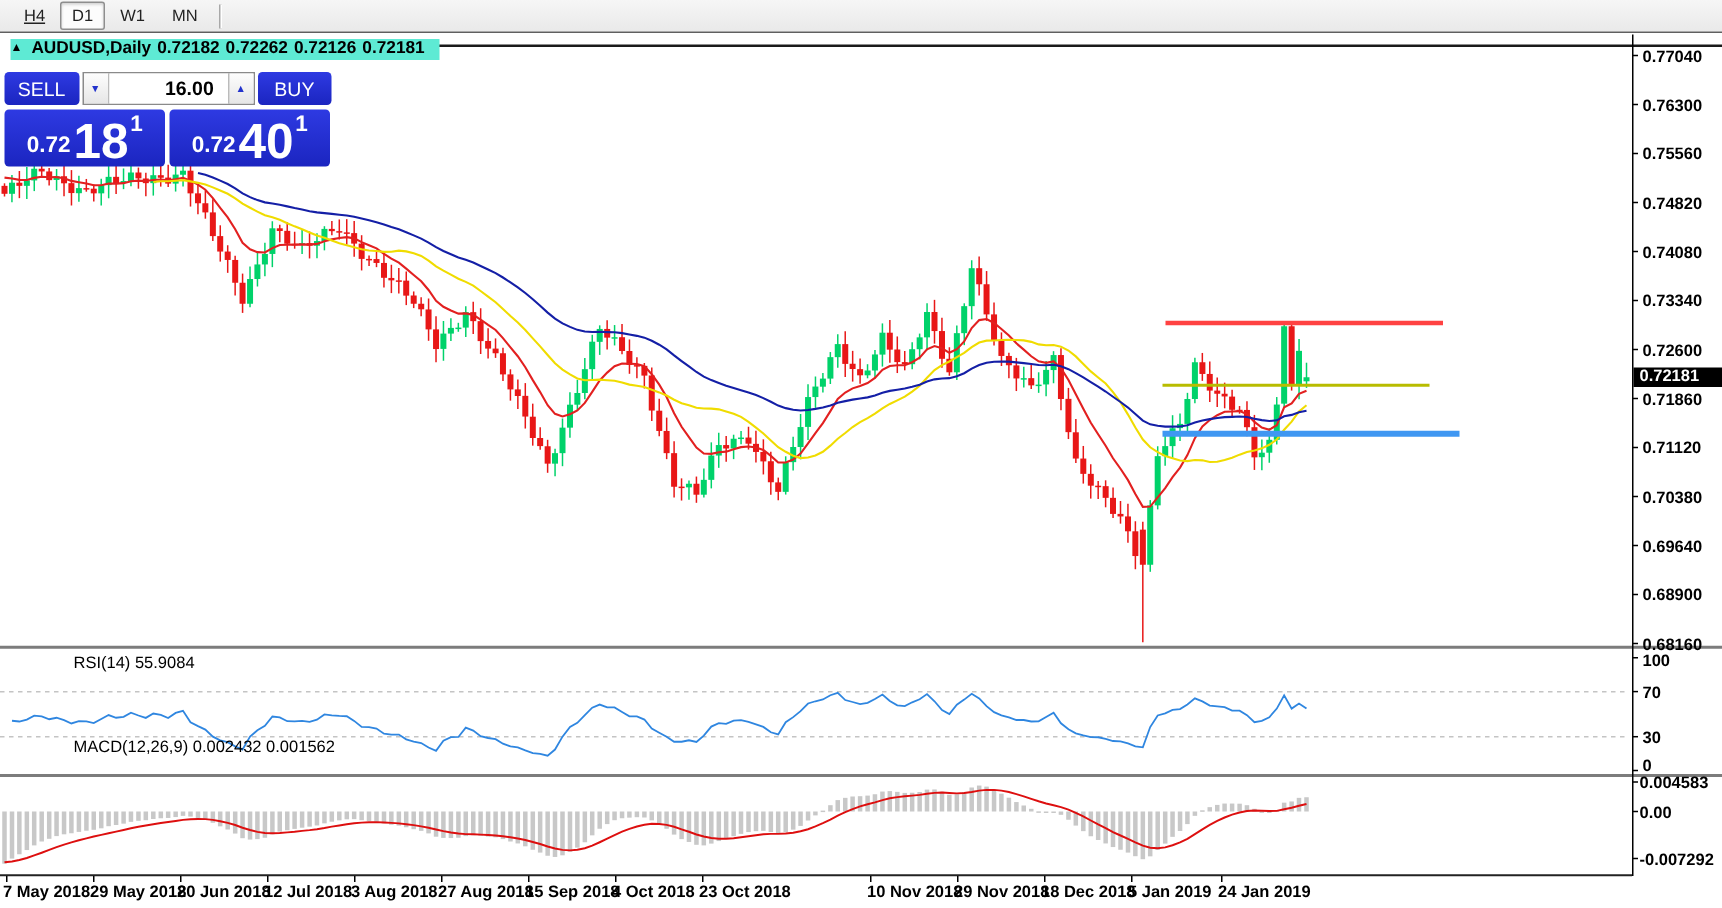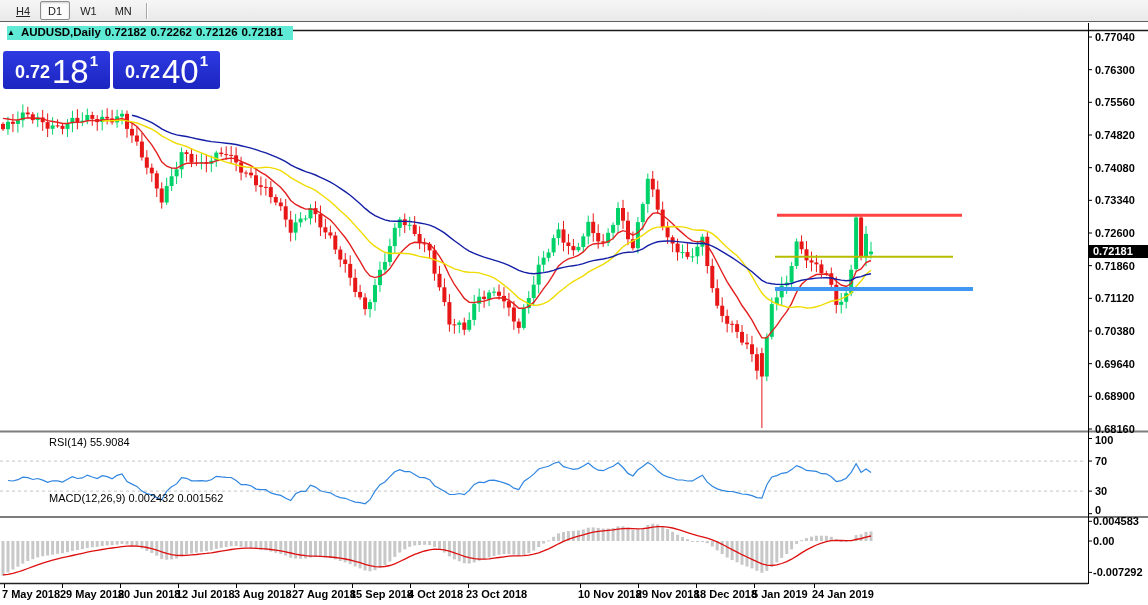--- a/index.html
+++ b/index.html
@@ -35,22 +35,22 @@
             background:linear-gradient(180deg,#fdfdfd,#e6e6e6);color:#2333cc;font-size:7px;
             cursor:pointer;}
   .spin-btn.dn{border-right:1px solid #bbb;}
   .spin-btn.up{border-left:1px solid #bbb;}
   .vol{width:70px;height:20px;line-height:20px;text-align:right;padding-right:9px;
        font-size:13px;font-weight:700;color:#000;background:#fff;}
   .row2{display:flex;margin-top:3px;}
   .pbox{width:107px;height:38px;display:flex;align-items:flex-end;justify-content:center;
         padding-bottom:4px;box-sizing:border-box;}
   .pbox.first{margin-right:3px;}
-  .p-small{font-size:18px;font-weight:700;margin:0 2px 2px 0;}
-  .p-big{font-size:33px;font-weight:400;line-height:27px;}
+  .p-small{font-size:15px;font-weight:700;margin:0 2px 2px 0;}
+  .p-big{font-size:33px;font-weight:700;line-height:27px;}
   .p-sup{font-size:15px;font-weight:700;align-self:flex-start;margin:1px 0 0 1px;}
   
   .ind-label{position:absolute;left:7px;z-index:3;font-size:11px;color:#000;background:transparent;padding-left:42px;}
   .rsi-label{top:436px;}
   .macd-label{top:492px;}
   
   .price-tag{position:absolute;left:1089px;top:245px;width:58px;height:13px;background:#000;
              color:#fff;font-size:11px;font-weight:700;line-height:13px;padding-left:4px;z-index:4;}
 </style>
 </head>
@@ -684,20 +684,29 @@
   <div class="tf-btn">W1</div>
   <div class="tf-btn">MN</div>
   <div class="tb-sep"></div>
 </div>
 
 <div class="ohlc">
   <span class="tri">▲</span><span>AUDUSD,Daily</span><span>0.72182</span><span>0.72262</span><span>0.72126</span><span>0.72181</span>
 </div>
 
 <div class="panel">
+  <div class="row1">
+    <div class="btn-blue sell">SELL</div>
+    <div class="spinner">
+      <div class="spin-btn dn">▼</div>
+      <div class="vol">16.00</div>
+      <div class="spin-btn up">▲</div>
+    </div>
+    <div class="btn-blue buy">BUY</div>
+  </div>
   <div class="row2">
     <div class="btn-blue pbox first">
       <span class="p-small">0.72</span>
       <span class="p-big">18</span>
       <span class="p-sup">1</span>
     </div>
     <div class="btn-blue pbox">
       <span class="p-small">0.72</span>
       <span class="p-big">40</span>
       <span class="p-sup">1</span>

